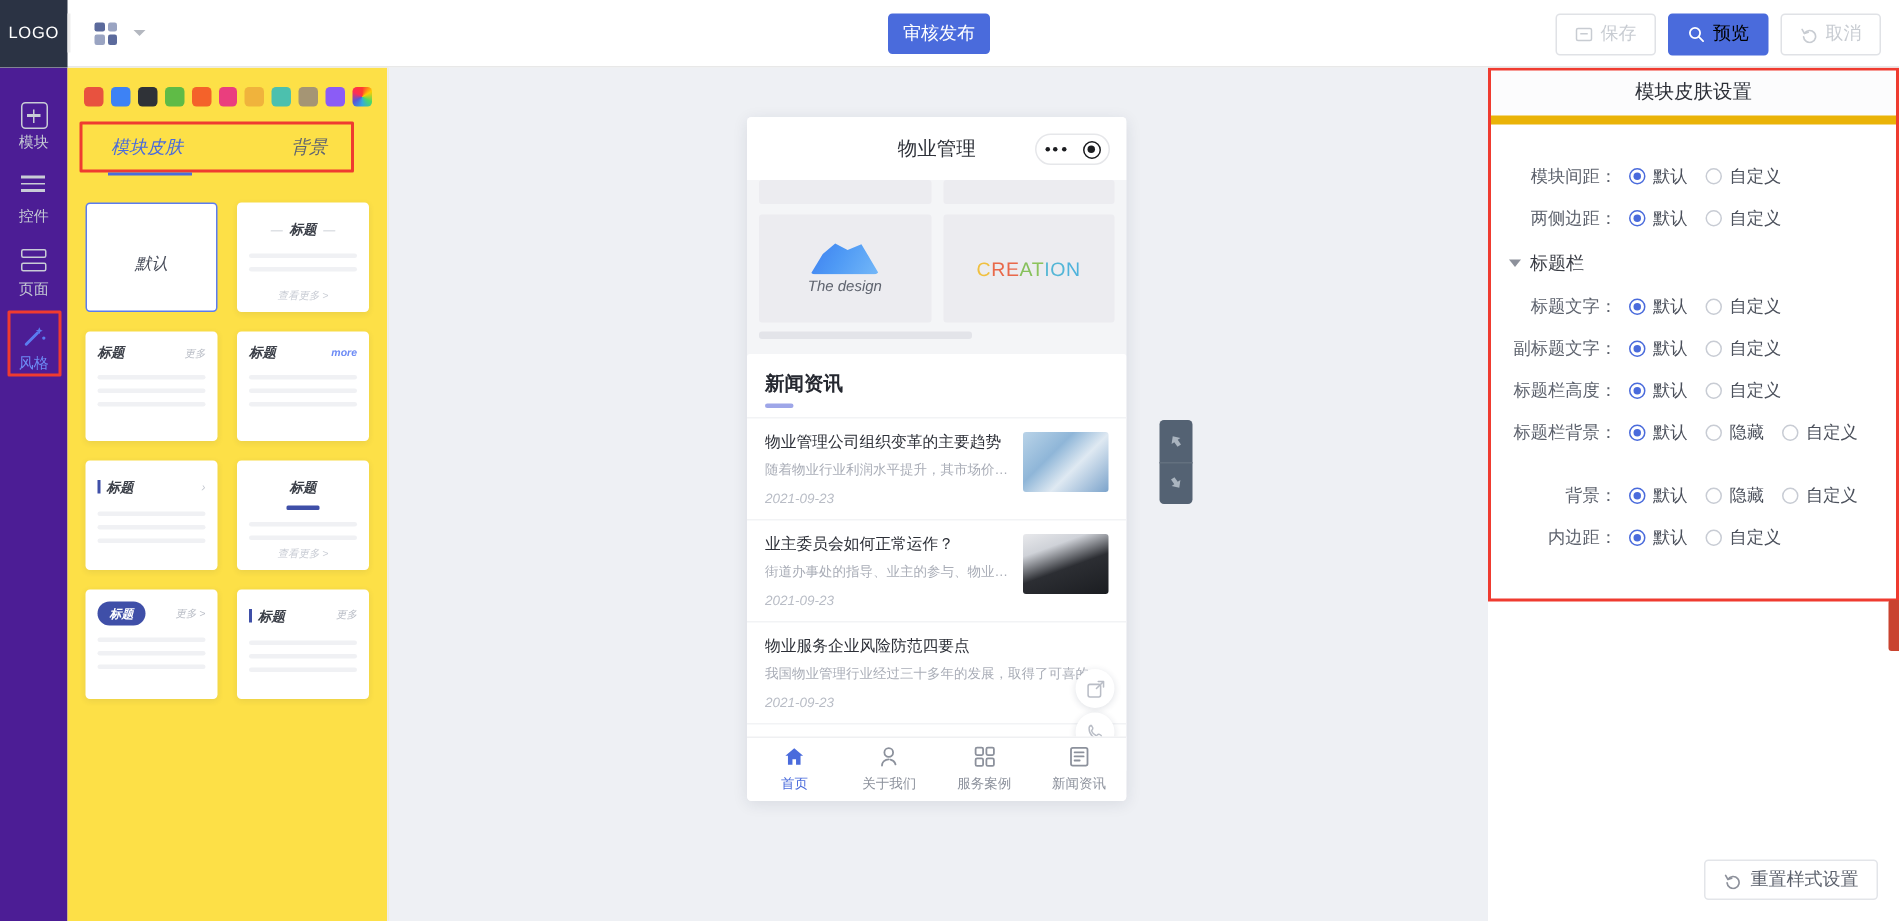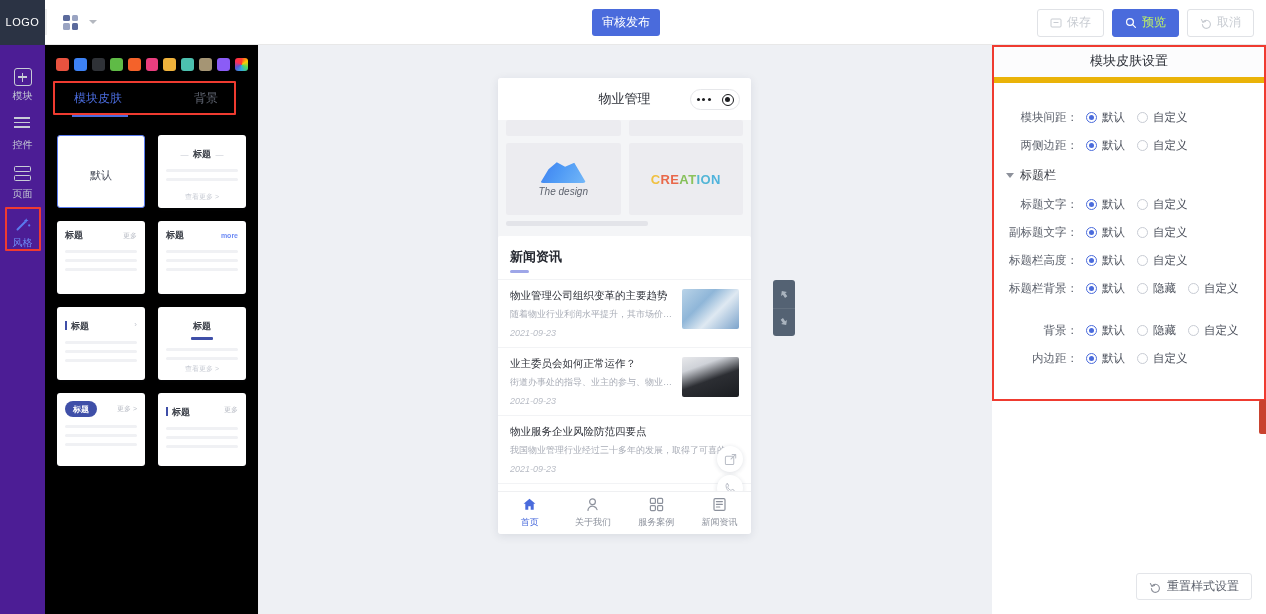--- a/index.html
+++ b/index.html
@@ -52,21 +52,21 @@
   }
   .hdr-right {
     position: absolute; right: 12px; top: 0; height: 45px;
     display: flex; align-items: center; gap: 8px;
   }
   .hdr-btn {
     height: 28px; padding: 0 12px; border-radius: 3px; font-size: 12px;
     display: flex; align-items: center; gap: 5px; border: 1px solid #e0e2e6;
     background: #fff; color: #c8ccd2; font-family: inherit; cursor: pointer;
   }
-  .hdr-btn.primary { background: #4a6bdc; border-color: #4a6bdc; color: #bef264; }
+  .hdr-btn.primary { background: #4a6bdc; border-color: #4a6bdc; color: #000000; }
   .mini-ico { width: 12px; height: 12px; display:inline-block; position: relative; }
 
   
   .rail {
     position: absolute; left: 0; top: 45px; width: 45px; height: 569px;
     background: #4c1d95; padding-top: 14px;
   }
   .rail-item {
     width: 45px; padding: 9px 0 7px; display: flex; flex-direction: column;
     align-items: center; gap: 5px; cursor: pointer; position: relative;
@@ -89,21 +89,21 @@
     display:block; height:1.5px; background:#c8ccd6; margin-bottom:3px;
   }
   .r-list i:nth-child(1){ width:16px } .r-list i:nth-child(2){ width:16px }
   .r-list i:nth-child(3){ width:16px }
   .r-page { display:flex; flex-direction:column; gap:2.5px; }
   .r-page i { display:block; width:17px; height:6px; border:1.3px solid #c8ccd6; border-radius:1.5px; }
 
   
   .lpanel {
     position: absolute; left: 45px; top: 45px; width: 214px; height: 569px;
-    background: #000000; border-right: 1px solid #ededf0; overflow: hidden;
+    background: #fde047; border-right: 1px solid #ededf0; overflow: hidden; font-style: italic;
   }
   .swatches { display: flex; gap: 5px; padding: 13px 10px 0 11px; flex-wrap: nowrap; }
   .sw { width: 13px; height: 13px; border-radius: 3px; cursor: pointer; }
   .sw.rainbow {
     background: conic-gradient(#ff3b30,#ffcc00,#4cd964,#34aadc,#5856d6,#ff2d55,#ff3b30);
   }
   .tabs {
     position: relative; margin: 13px 9px 0 9px; height: 29px;
     display: flex; align-items: center;
   }
@@ -185,21 +185,21 @@
     display:flex; align-items:center; justify-content:center; flex-direction:column;
   }
   .thedesign-wrap { text-align:center; }
   .cloud {
     width: 46px; height: 22px; margin: 0 auto;
     background: linear-gradient(120deg,#3d7ef0 0%, #4f9af5 45%, #74b8f8 100%);
     border-radius: 24px 24px 4px 4px; position: relative;
     clip-path: polygon(0% 100%, 18% 38%, 36% 6%, 54% 26%, 74% 8%, 100% 100%);
   }
   .td-text { font-size: 10px; font-style: italic; color:#5e636e; margin-top: 3px; }
-  .creation { font-size: 13px; font-weight: bold; letter-spacing: .4px; }
+  .creation { font-size: 13px; font-weight: normal; letter-spacing: .4px; }
   .creation span:nth-child(1){color:#f0c040}.creation span:nth-child(2){color:#e9694a}
   .creation span:nth-child(3){color:#e9684b}.creation span:nth-child(4){color:#86c05a}
   .creation span:nth-child(5){color:#8dc35c}.creation span:nth-child(6){color:#56b7d4}
   .creation span:nth-child(7){color:#54b6d6}.creation span:nth-child(8){color:#4fb3dc}
   .ph-blurline { height:5px; background:#e3e4e9; border-radius:2px; width:60%; margin-top:6px; }
 
   .news-block { background:#fff; margin: 10px 0 0; border-radius:2px; }
   .news-hd { padding: 11px 12px 6px; }
   .news-hd b { font-size: 13px; color:#252830; }
   .news-ul { width: 19px; height: 3px; background:#9ea6e8; border-radius:2px; margin-top: 4px; }

